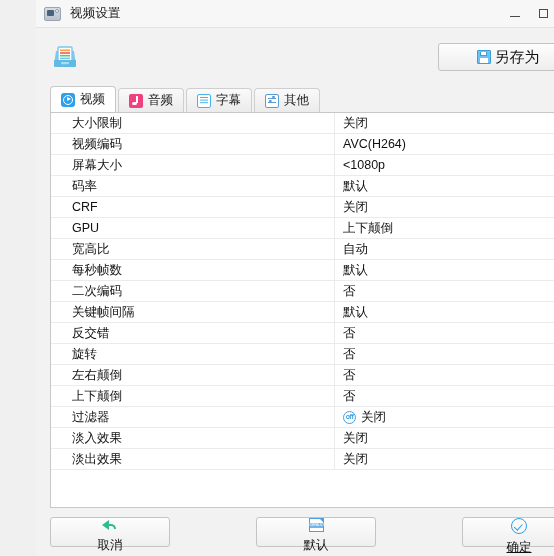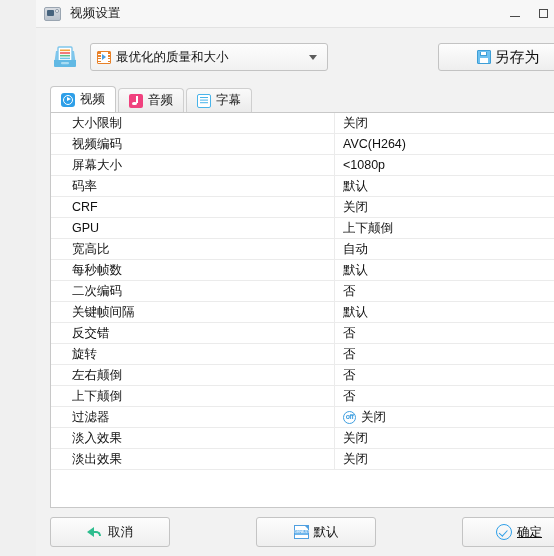--- a/index.html
+++ b/index.html
@@ -423,25 +423,25 @@
     box-sizing: border-box;
     position: relative;
   }
   .fbtn {
     height: 30px;
     background: linear-gradient(#fdfdfd, #efefef);
     border: 1px solid #c4c4c4;
     border-radius: 3px;
     display: flex;
     align-items: center;
-    justify-content: center;
     gap: 5px;
     font-size: 12.5px;
     color: #111111;
     box-sizing: border-box;
+    flex-direction: column;
   }
   .fbtn-cancel { width: 120px; }
   .fbtn-default { width: 120px; margin: 0 auto; }
   .fbtn-ok { width: 114px; text-decoration: underline; }
   
   .arrow-back {
     width: 16px; height: 14px;
     position: relative;
     flex: 0 0 auto;
   }
@@ -558,46 +558,43 @@
         <rect x="8" y="5" width="14" height="14" rx="1" fill="#ffffff" stroke="#7fc6ec" stroke-width="1.4"></rect>
         <rect x="10" y="7.5" width="10" height="1.6" fill="#f3a33c"></rect>
         <rect x="10" y="10.2" width="10" height="1.6" fill="#f05a5a"></rect>
         <rect x="10" y="12.9" width="10" height="1.6" fill="#5ec08a"></rect>
         <rect x="10" y="15.6" width="10" height="1.6" fill="#6fc6e8"></rect>
         <path d="M4 18 L26 18 L26 24 Q26 25 25 25 L5 25 Q4 25 4 24 Z" fill="#62b9e4"></path>
         <rect x="11" y="20" width="8" height="2.2" rx="1" fill="#a8dcf2"></rect>
       </svg>
     </div>
 
-    <div class="preset-select">
-      <span class="film-icon">
-          <span class="play"></span>
-        </span>
-      <span class="label">最优化的质量和大小</span>
-      <span class="caret"></span>
-    </div>
 
     <div class="saveas-btn">
       <span class="floppy"></span>
       <span class="txt">另存为</span>
     </div>
   </div>
 
   <div class="tabs">
     <div class="tab active">
       <span class="tico tico-video"></span>
       <span class="t-label">视频</span>
     </div>
     <div class="tab">
       <span class="tico tico-audio"></span>
       <span class="t-label">音频</span>
     </div>
     <div class="tab">
       <span class="tico tico-sub"></span>
       <span class="t-label">字幕</span>
+    </div>
+    <div class="tab">
+      <span class="tico tico-other"></span>
+      <span class="t-label">其他</span>
     </div>
   </div>
 
   <div class="panel">
     <table class="table">
       <tbody id="table-body">
           <tr>
             <td class="col-label">大小限制</td>
             <td class="col-value">
               <div class="val-wrap">

